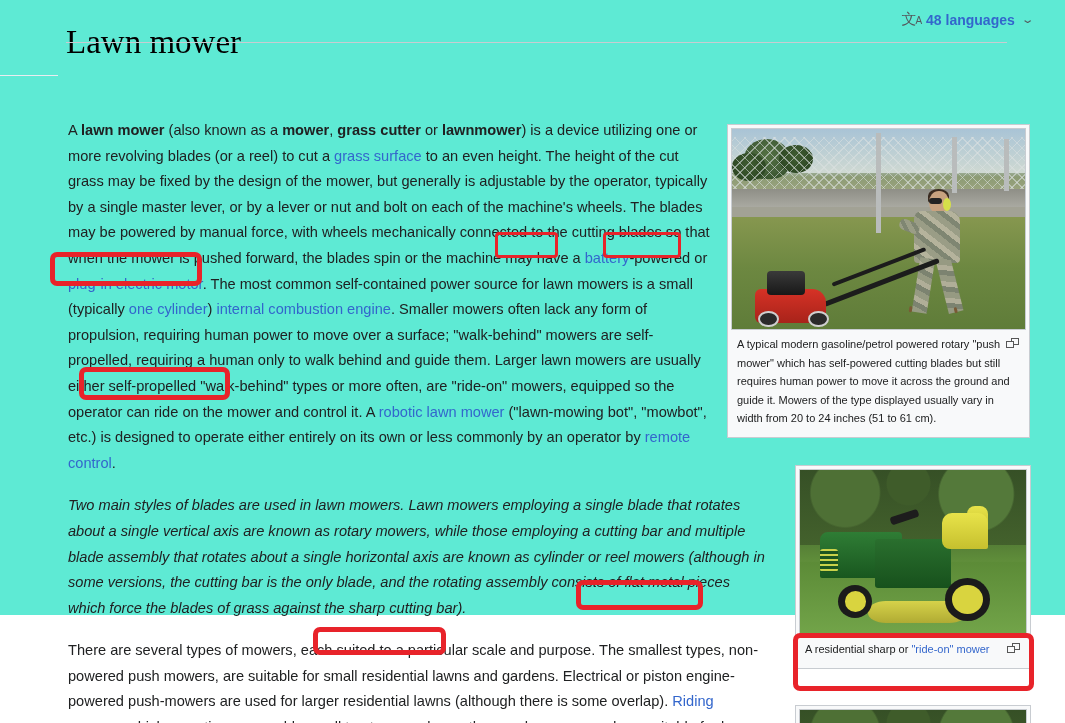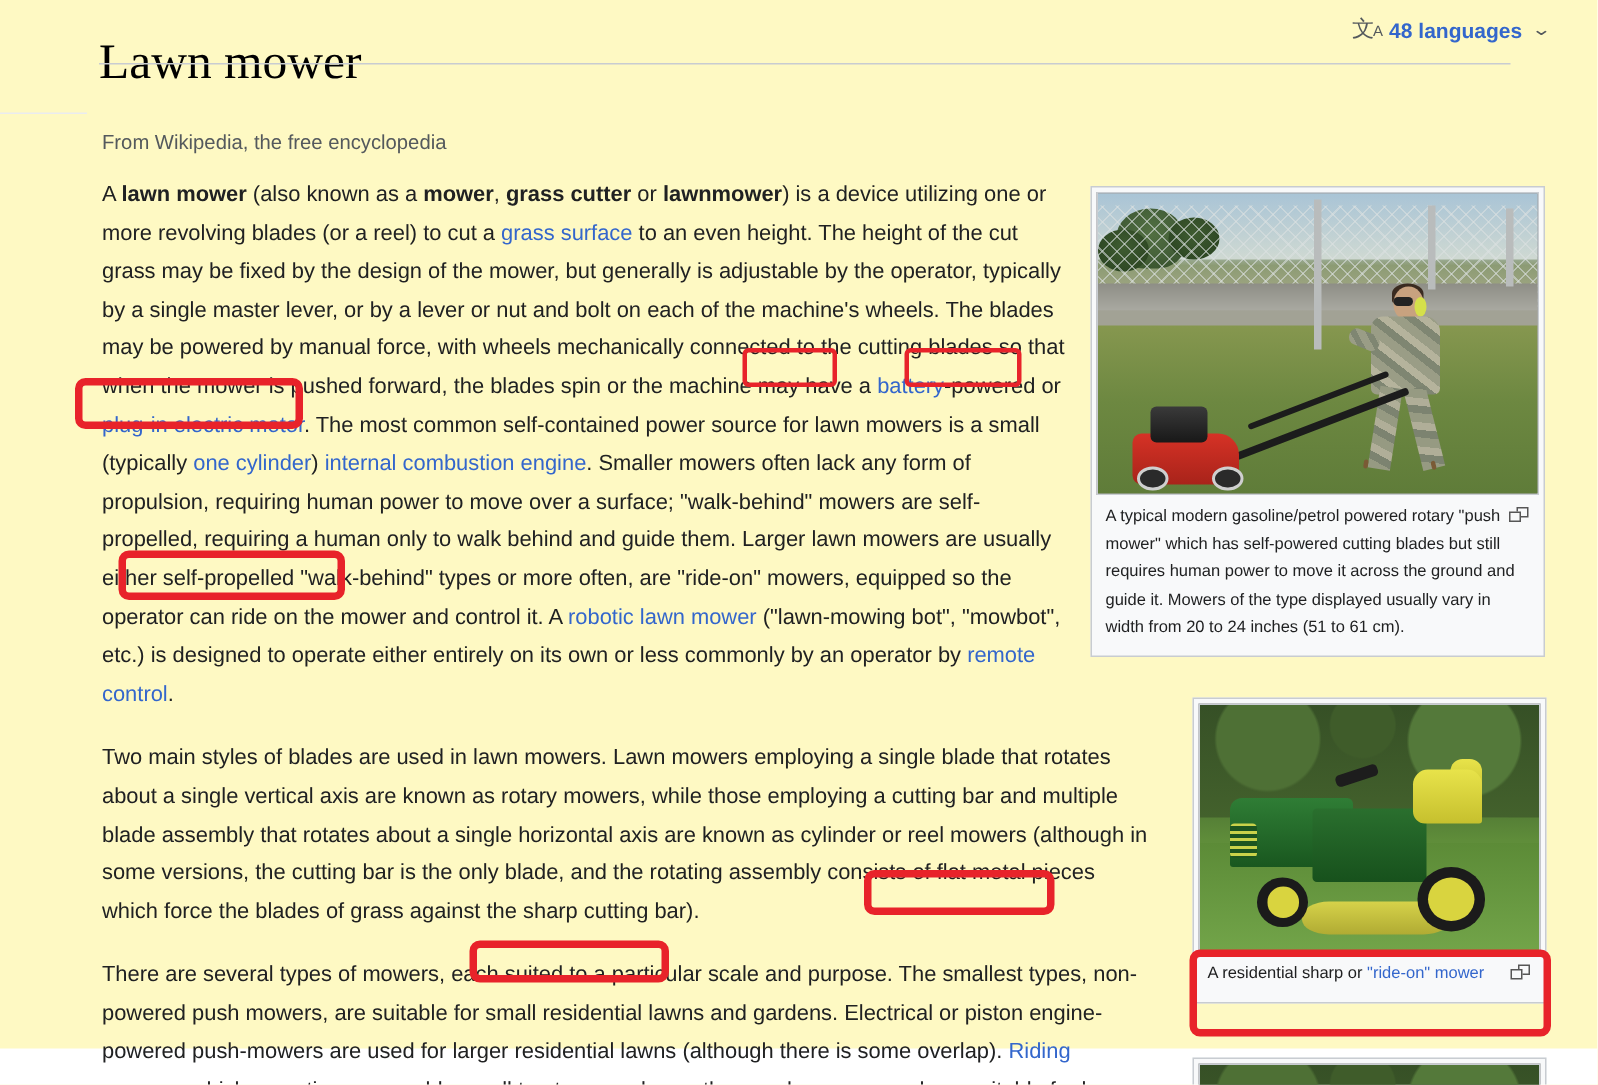--- a/index.html
+++ b/index.html
@@ -7,22 +7,22 @@
     margin: 0; padding: 0;
     width: 1065px; height: 723px;
     overflow: hidden;
     background: #ffffff;
     font-family: "Liberation Sans", sans-serif;
     color: #202122;
   }
   #page {
     position: relative;
     width: 1065px;
-    height: 699px;
-    background: #fef9c3;
+    height: 615px;
+    background: #5eead4;
   }
 
   
   .header {
     position: absolute;
     left: 0; top: 0;
     width: 1065px;
     height: 76px;
   }
   .page-title {
@@ -135,21 +135,21 @@
   .content {
     position: absolute;
     left: 68px; top: 118px;
     width: 700px;
     font-size: 14.6px;
     line-height: 25.6px;
     color: #202122;
   }
   .content p { margin: 0 0 17px 0; }
   .content p.p1 { width: 645px; }
-  .content p.p2 { width: 700px; }
+  .content p.p2 { width: 700px; font-style: italic; }
   .content p.p3 { width: 700px; }
   a.wl { color: #3366cc; text-decoration: none; }
   b { font-weight: bold; }
 
   
   .thumb {
     position: absolute;
     background: #f8f9fa;
     border: 1px solid #c8ccd1;
     padding: 3px;
@@ -296,21 +296,20 @@
       <span class="lang-icon">文<span class="sub">A</span></span>
       <span>48 languages</span>
       <span class="chev">⌄</span>
     </div>
 
     <div class="title-rule"></div>
     <div class="left-rule"></div>
 
   </div>
 
-  <div class="tagline">From Wikipedia, the free encyclopedia</div>
 
   <div class="content">
 
     <p class="p1"><span>A </span><b>lawn mower</b><span> (also known as a </span><b>mower</b><span>, </span><b>grass cutter</b><span> or </span><b>lawnmower</b><span>) is a device utilizing one or more revolving blades (or a reel) to cut a </span><a class="wl">grass surface</a><span> to an even height. The height of the cut grass may be fixed by the design of the mower, but generally is adjustable by the operator, typically by a single master lever, or by a lever or nut and bolt on each of the machine's wheels. The blades may be powered by manual force, with wheels mechanically connected to the cutting blades so that when the mower is pushed forward, the blades spin or the machine may have a </span><a class="wl">battery</a><span>-powered or </span><a class="wl">plug-in electric motor</a><span>. The most common self-contained power source for lawn mowers is a small (typically </span><a class="wl">one cylinder</a><span>) </span><a class="wl">internal combustion engine</a><span>. Smaller mowers often lack any form of propulsion, requiring human power to move over a surface; "walk-behind" mowers are self-propelled, requiring a human only to walk behind and guide them. Larger lawn mowers are usually either self-propelled "walk-behind" types or more often, are "ride-on" mowers, equipped so the operator can ride on the mower and control it. A </span><a class="wl">robotic lawn mower</a><span> ("lawn-mowing bot", "mowbot", etc.) is designed to operate either entirely on its own or less commonly by an operator by </span><a class="wl">remote control</a><span>.</span></p>
 
     <p class="p2">Two main styles of blades are used in lawn mowers. Lawn mowers employing a single blade that rotates about a single vertical axis are known as rotary mowers, while those employing a cutting bar and multiple blade assembly that rotates about a single horizontal axis are known as cylinder or reel mowers (although in some versions, the cutting bar is the only blade, and the rotating assembly consists of flat metal pieces which force the blades of grass against the sharp cutting bar).</p>
 
     <p class="p3"><span>There are several types of mowers, each suited to a particular scale and purpose. The smallest types, non-powered push mowers, are suitable for small residential lawns and gardens. Electrical or piston engine-powered push-mowers are used for larger residential lawns (although there is some overlap). </span><a class="wl">Riding mowers</a><span>, which sometimes resemble small tractors, are larger than push mowers and are suitable for large lawns, although commercial riding lawn mowers (such as </span></p>
 
   </div>

